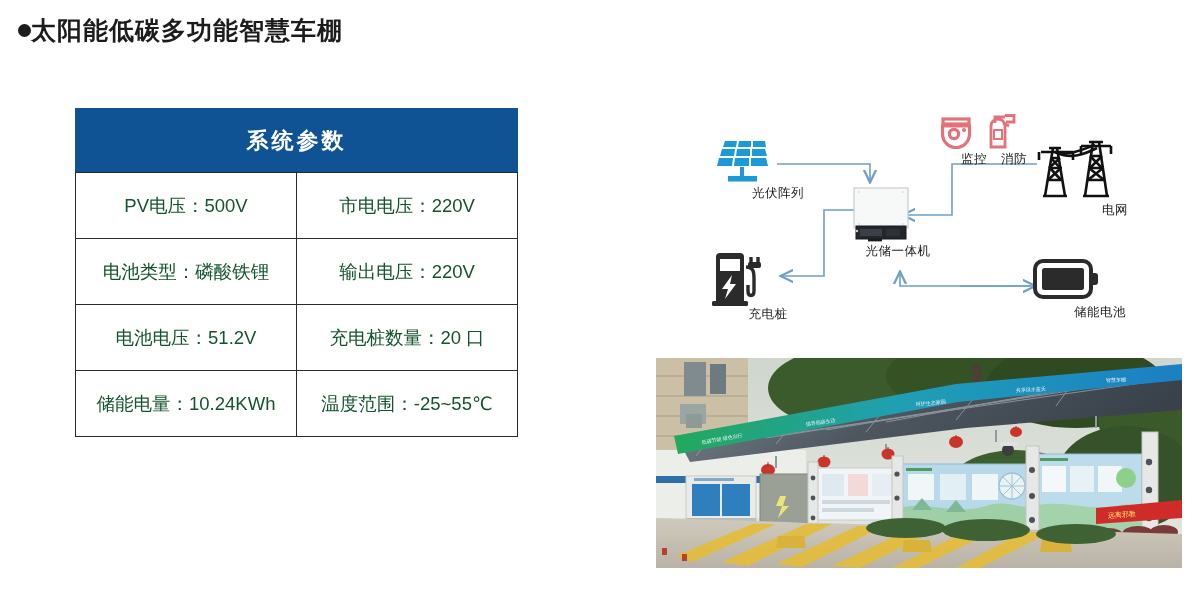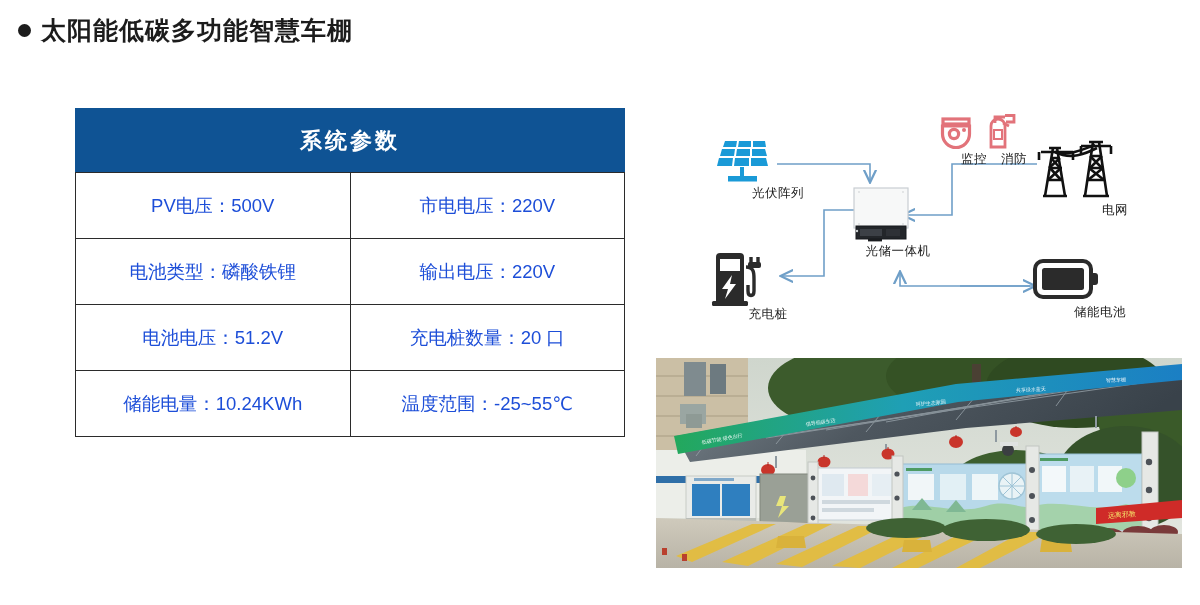--- a/index.html
+++ b/index.html
@@ -16,21 +16,21 @@
     color: #1a1a1a;
   }
 
   
   .page-title {
     position: absolute;
     left: 18px;
     top: 14px;
     display: flex;
     align-items: center;
-    gap: 10px;
+    gap: 0;
   }
   .title-bullet {
     width: 13px;
     height: 13px;
     border-radius: 50%;
     background: #1c1c1c;
     display: inline-block;
     flex: none;
   }
   .title-text {
@@ -39,30 +39,30 @@
     letter-spacing: 1px;
     color: #1c1c1c;
     white-space: nowrap;
   }
 
   
   .spec-table {
     position: absolute;
     left: 75px;
     top: 108px;
-    width: 550px;
+    width: 443px;
     border-collapse: collapse;
     table-layout: fixed;
   }
   .spec-table td {
     border: 1.6px solid #2b2b2b;
     text-align: center;
     vertical-align: middle;
     font-size: 18.5px;
-    color: #1d4ed8;
+    color: #14532d;
     padding: 0;
     height: 65px;
     white-space: nowrap;
   }
   .spec-table .thead-cell {
     background: #0f5394;
     color: #ffffff;
     font-size: 22px;
     font-weight: 700;
     letter-spacing: 3px;

